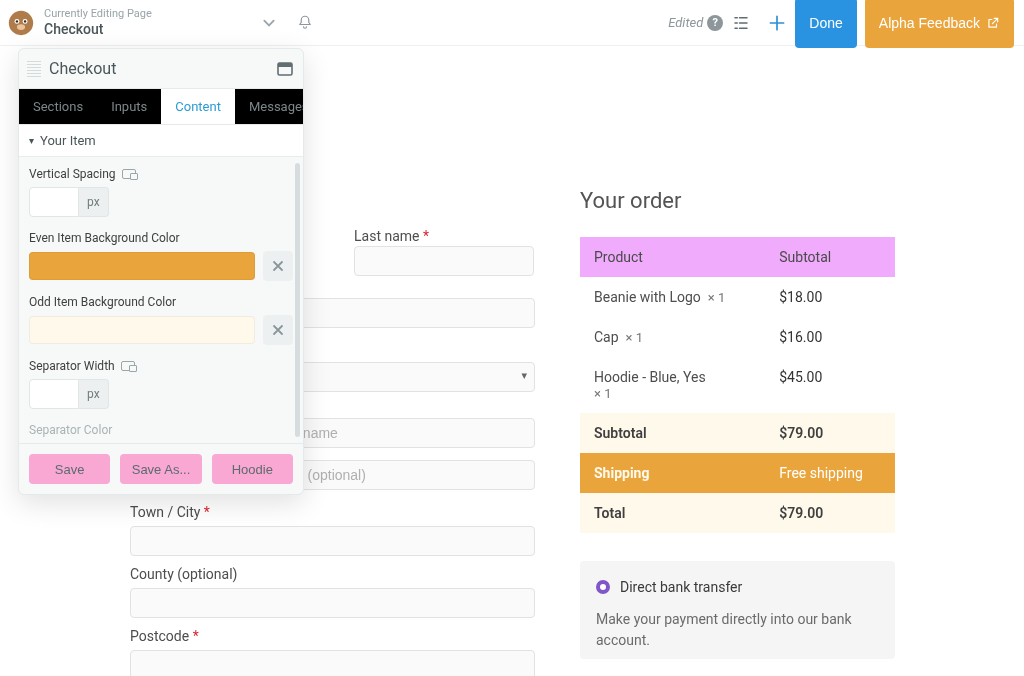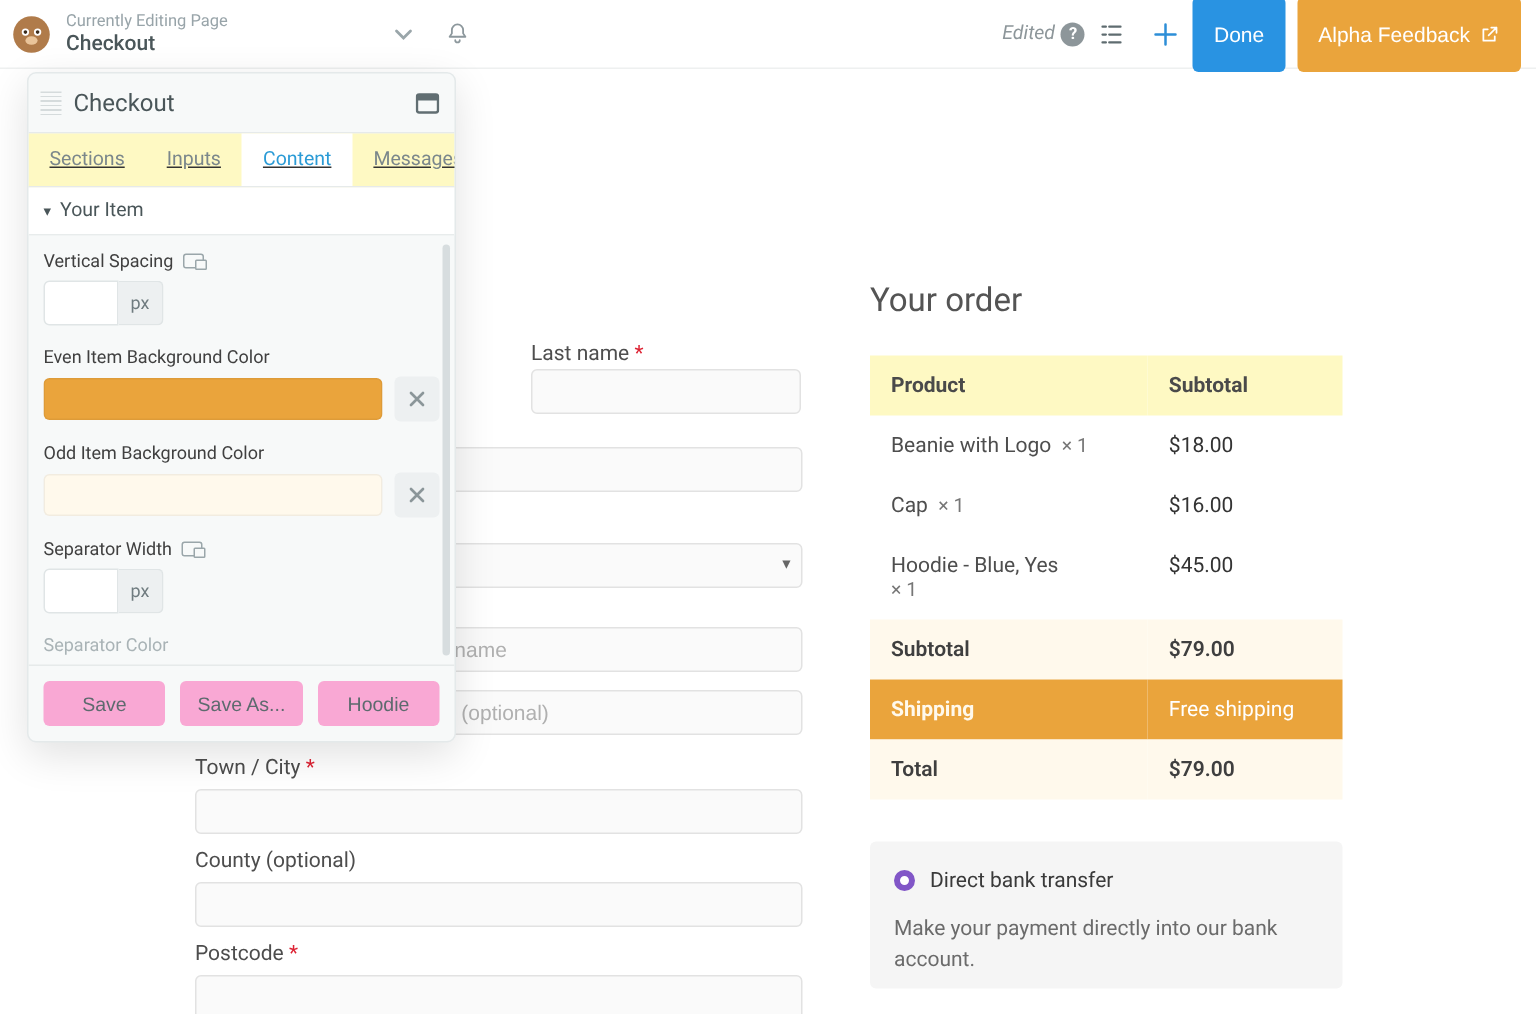--- a/index.html
+++ b/index.html
@@ -23,21 +23,21 @@
   .btn-alpha { background:#eaa43c; display:flex; align-items:center; gap:6px; }
   .ext-icon { font-size:13px; }
 
   
   .panel { position:absolute; left:18px; top:48px; width:286px; background:#f7f9f9; border:1px solid #e4e9ea; border-radius:6px; box-shadow:0 8px 28px rgba(0,0,0,0.12); overflow:hidden; }
   .panel-head { display:flex; align-items:center; padding:10px 10px 10px 8px; border-bottom:1px solid #e6eaea; }
   .drag-handle { width:14px; height:16px; margin-right:8px; background:repeating-linear-gradient(#d5dbdc,#d5dbdc 1px,transparent 1px,transparent 3px); }
   .panel-title { font-size:16px; color:#4a5659; flex:1; }
   .panel-win { color:#616e72; }
 
-  .tabs { display:flex; align-items:center; border-bottom:1px solid #e6eaea; background:#fef9c3;text-decoration:underline; }
+  .tabs { display:flex; align-items:center; border-bottom:1px solid #e6eaea; background:#000000; }
   .tab { padding:10px 14px; font-size:13px; color:#7b878b; background:transparent; cursor:pointer; }
   .tab.active { color:#2b9bd6; background:#fff; }
 
   .section-head { display:flex; align-items:center; gap:6px; padding:8px 10px; background:#fff; border-bottom:1px solid #e8ecec; font-size:13px; color:#4a5659; }
   .sect-caret { font-size:10px; }
 
   .panel-body { padding:10px 10px 4px 10px; position:relative; }
   .panel-body::after { content:""; position:absolute; right:3px; top:6px; bottom:6px; width:5px; background:#d7dddf; border-radius:3px; }
   .field { margin-bottom:14px; }
   .field-label { font-size:12px; color:#404040; margin-bottom:6px; display:flex; align-items:center; gap:6px; }
@@ -64,21 +64,21 @@
   .f-input::placeholder { color:#b0b0b0; }
   .select-wrap { position:relative; }
   .sel-caret { position:absolute; right:8px; top:7px; color:#666; font-size:11px; }
   .grp-label { font-size:14px; color:#4d4d4d; margin-bottom:6px; display:block; }
 
   
   .order { position:absolute; left:580px; top:146px; width:315px; }
   .order-h { font-size:22px; font-weight:400; color:#545454; margin-bottom:24px; }
   .order-table { width:100%; border-collapse:collapse; font-size:14px; }
   .order-table th, .order-table td { text-align:left; padding:12px 14px; vertical-align:top; }
-  .order-table thead th { background:#fef9c3; color:#4a4a4a; font-weight:700; }
+  .order-table thead th { background:#f0abfc; color:#4a4a4a; font-weight:400; }
   .order-table .odd { background:#fff9ec; }
   .order-table .hl { background:#eaa43c; color:#fff9ec; }
   .order-table .hl .link { color:#fff; }
   .prod-name { color:#4e4e4e; }
   .muted { color:#777; font-size:13px; }
   .tot-row th, .tot-row td { font-weight:600; color:#3f3f3f; }
 
   .payment { margin-top:28px; background:#f5f5f5; border-radius:4px; padding:18px 16px 8px 16px; }
   .pay-opt { display:flex; align-items:center; gap:10px; color:#3a3a3a; margin-bottom:14px; }
   .radio { width:14px; height:14px; border-radius:50%; border:4px solid #8156c7; background:#fff; }

